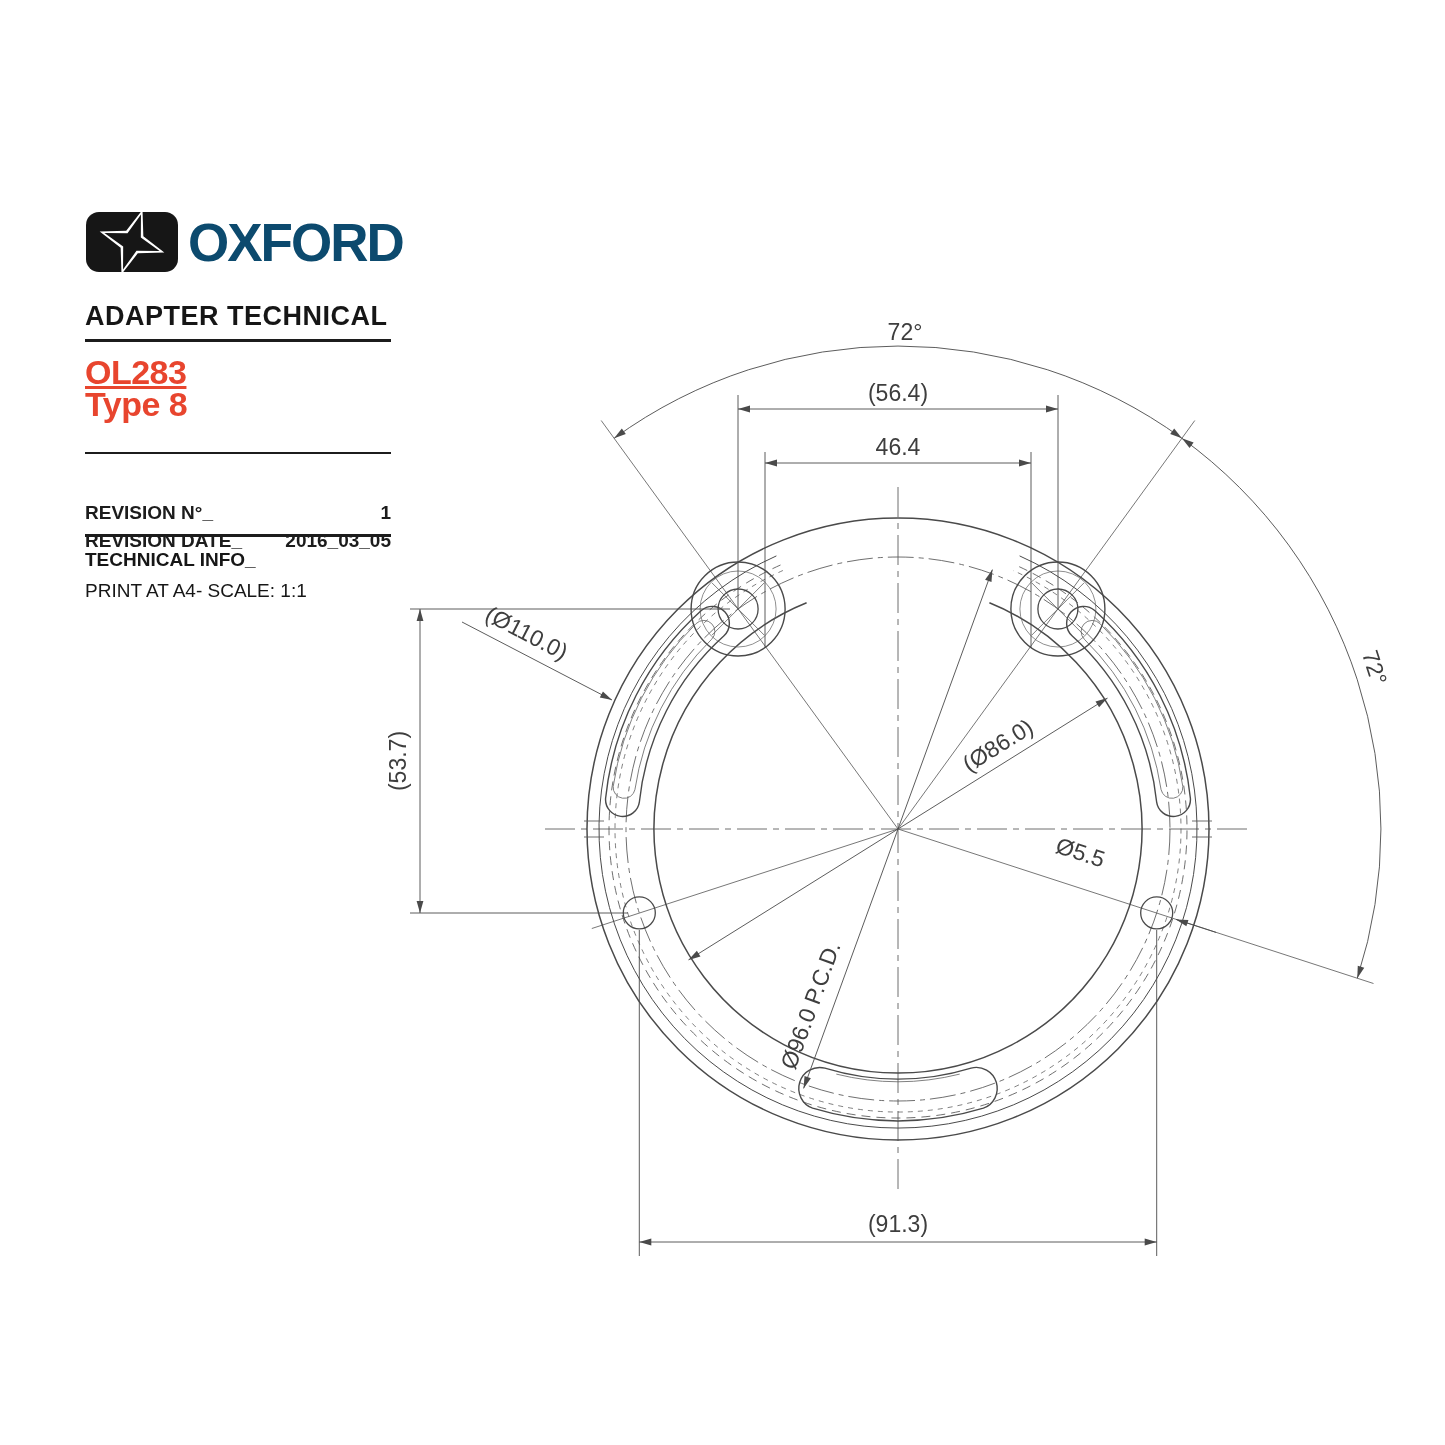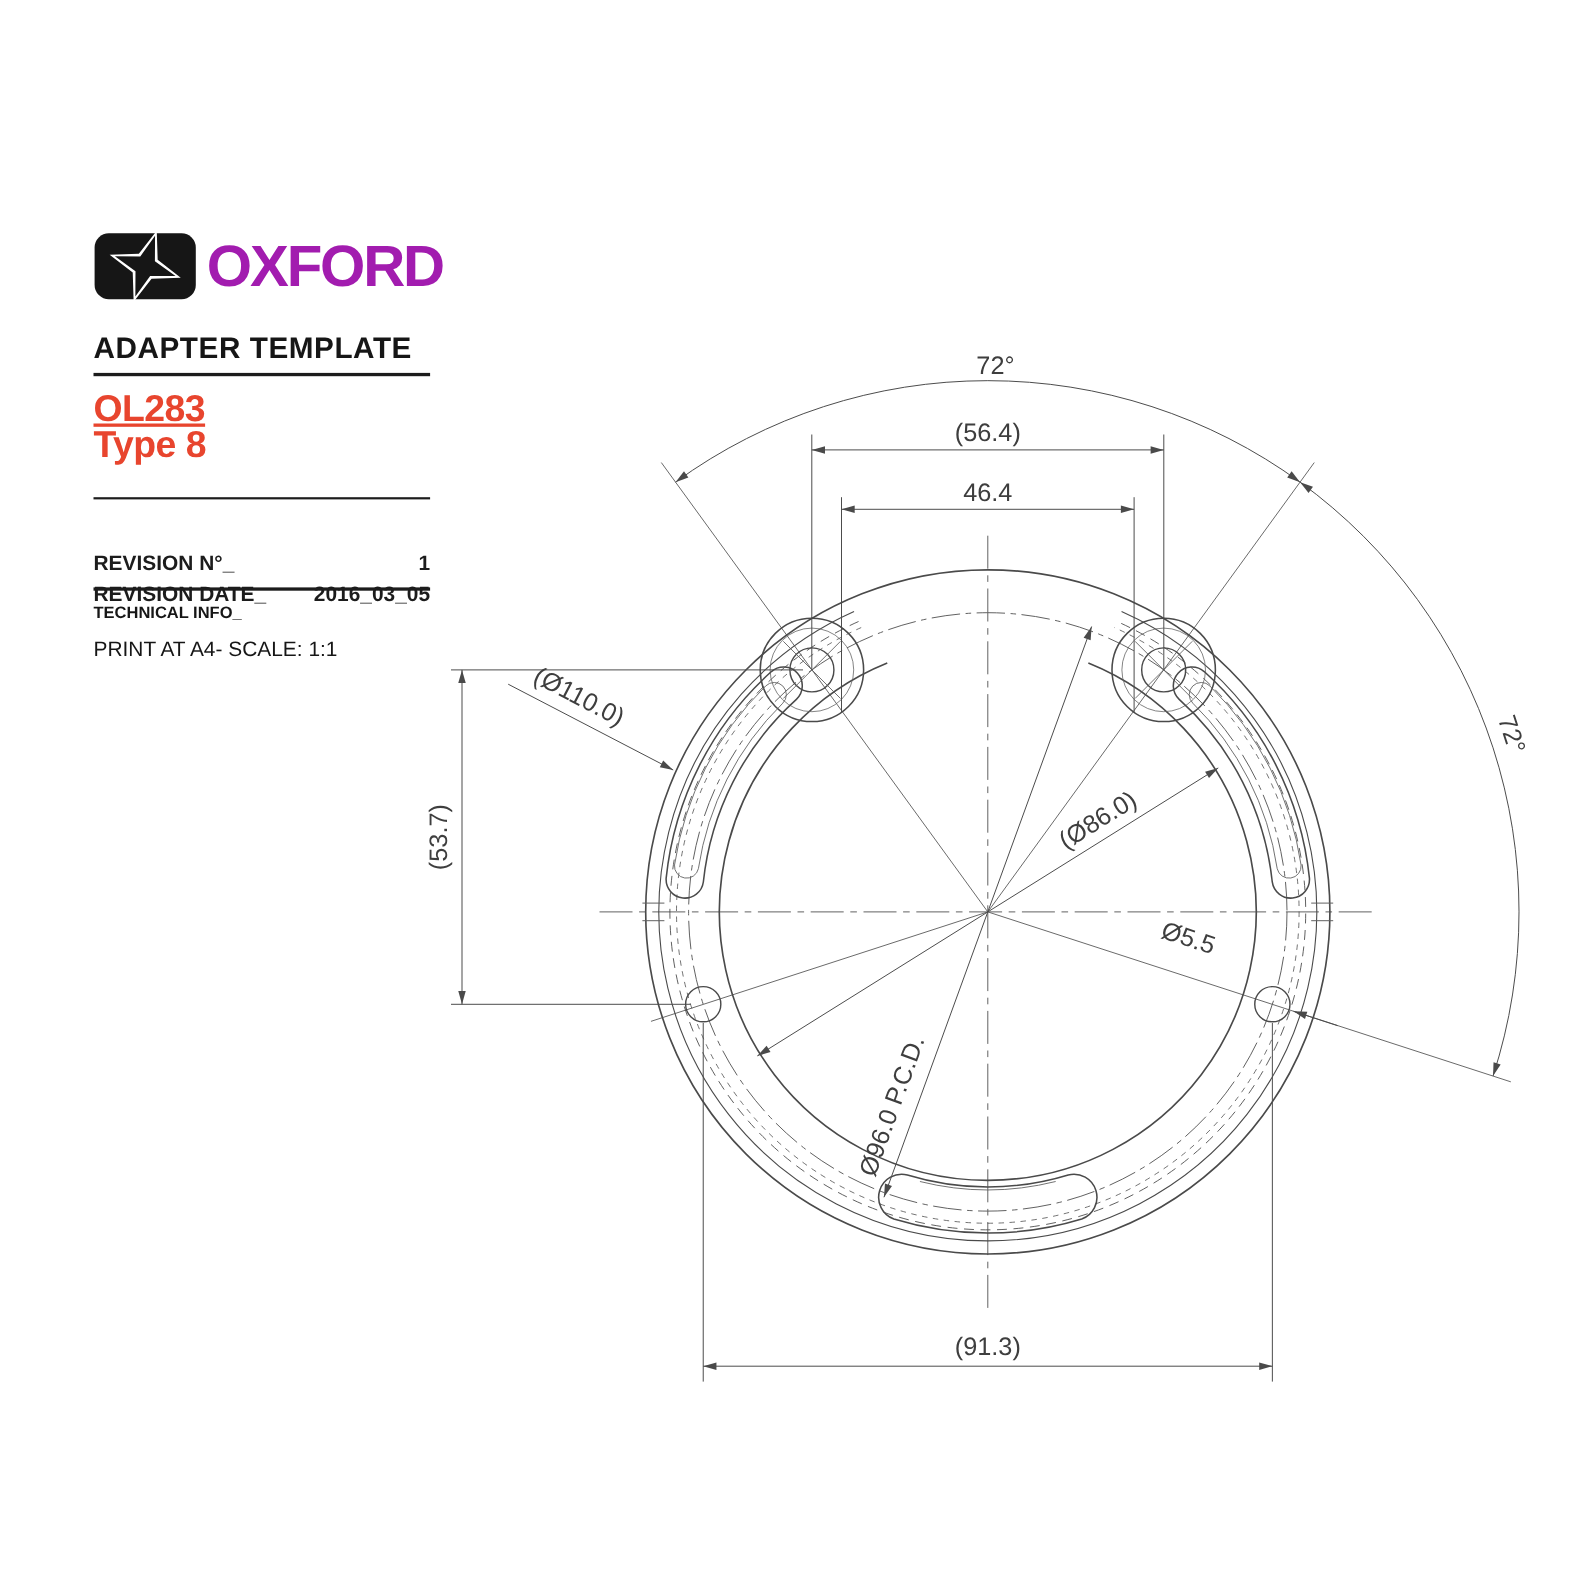--- a/index.html
+++ b/index.html
@@ -1,36 +1,36 @@
 <!DOCTYPE html>
 <html><head>
 <meta charset="utf-8">
 <style>
   html,body{margin:0;padding:0;background:#ffffff;}
   #stage{position:relative;width:1445px;height:1445px;background:#fff;overflow:hidden;
          font-family:"Liberation Sans",sans-serif;color:#161616;}
   .abs{position:absolute;}
   
   #brand-row{left:85px;top:209px;display:flex;align-items:center;gap:9px;}
-  .brand-logo-text{font-size:53px;font-weight:900;letter-spacing:-2px;color:#a21caf;}
+  .brand-logo-text{font-size:53px;font-weight:900;letter-spacing:-2px;color:#0c4a6e;}
   #brand-line1{left:85px;top:266px;font-size:37px;font-weight:800;letter-spacing:-0.5px;}
   #brand-line2{left:85px;top:301px;font-size:27px;font-weight:800;letter-spacing:0.5px;}
   .rule{left:85px;width:306px;background:#1c1c1c;}
   #rule1{top:339px;height:3px;}
   #rule2{top:452px;height:2px;}
   #rule3{top:534px;height:3px;}
   .red-line{left:85px;font-size:34px;font-weight:800;letter-spacing:-0.5px;color:#e8452e;}
   #prod-code{top:353px;text-decoration:underline;}
   #prod-type{top:385px;}
   #prod-name{top:417px;}
   .rev-row{left:85px;width:306px;display:flex;justify-content:space-between;
            font-size:19px;font-weight:700;color:#1c1c1c;margin-top:32px;}
   #rev-row-1{top:470px;}
   #rev-row-2{top:498px;}
-  #tech-heading{left:85px;top:549px;font-size:15px;font-weight:800;}
+  #tech-heading{left:85px;top:549px;font-size:19px;font-weight:800;}
   #tech-note{left:85px;top:580px;font-size:19px;font-weight:400;text-align:right;}
   
   #drawing{left:0;top:0;}
   .ln{stroke:#4a4a4a;fill:none;}
   .thin{stroke:#5f5f5f;fill:none;}
   .dim{font-family:"Liberation Sans",sans-serif;font-size:23px;fill:#3e3e3e;}
 </style>
 </head>
 <body>
 
@@ -39,21 +39,21 @@
   <div class="abs" id="brand-row">
     <svg width="94" height="66" viewBox="0 0 94 66">
       <rect x="1" y="3" width="92" height="60" rx="13" fill="#161616"></rect>
       <g transform="translate(47,33) rotate(18)">
         <path d="M0 -34 L9 -9 L34 0 L9 9 L0 34 L-9 9 L-34 0 L-9 -9 Z" fill="#ffffff"></path>
         <path d="M0 -29 L7 -7 L29 0 L7 7 L0 29 L-7 7 L-29 0 L-7 -7 Z" fill="#161616"></path>
       </g>
     </svg>
     <span class="brand-logo-text">OXFORD</span>
   </div>
-  <div class="abs" id="brand-line2">ADAPTER TEMPLATE</div>
+  <div class="abs" id="brand-line2">ADAPTER TECHNICAL</div>
   <div class="abs rule" id="rule1"></div>
 
   <div class="abs red-line" id="prod-code">OL283</div>
   <div class="abs red-line" id="prod-type">Type 8</div>
   <div class="abs rule" id="rule2"></div>
 
   <div class="abs rev-row" id="rev-row-1">
     <span>REVISION N°_</span>
     <span>1</span>
   </div>

